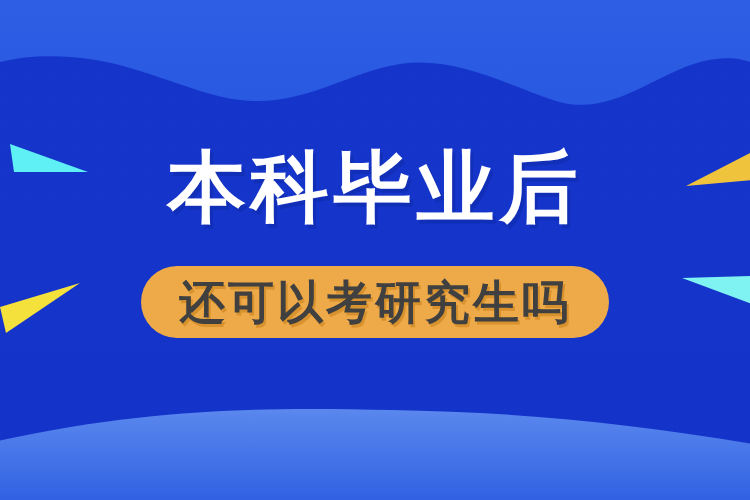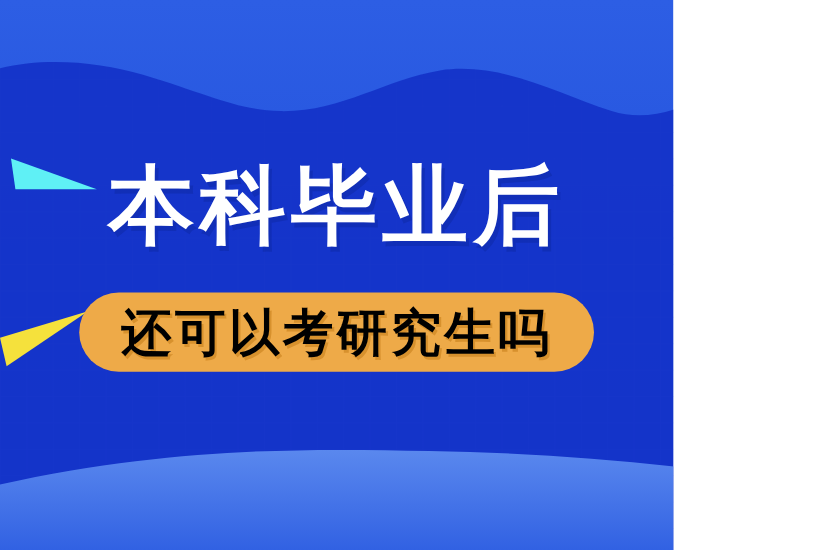--- a/index.html
+++ b/index.html
@@ -6,21 +6,21 @@
     margin: 0;
     padding: 0;
     background: #ffffff;
   }
   body {
     font-family: "Liberation Sans", "DejaVu Sans", sans-serif;
   }
 
   #banner {
     position: relative;
-    width: 612px;
+    width: 750px;
     height: 500px;
     overflow: hidden;
     background: linear-gradient(180deg, #2d5ee4 0%, #2453de 45%, #1f49d8 100%);
   }
 
   
   .layer {
     position: absolute;
     top: 0;
     left: 0;
@@ -95,21 +95,21 @@
     align-items: center;
     justify-content: center;
     height: 72px;
     padding: 0 38px;
     border-radius: 40px;
     background: #eeaa48;
     box-sizing: border-box;
   }
 
   .pill-text {
-    color: #000000;
+    color: #404040;
     font-size: 46px;
     font-weight: bold;
     line-height: 1;
     letter-spacing: 3px;
     white-space: nowrap;
     text-shadow: 2px 3px 0 rgba(196, 124, 24, 0.55);
   }
 </style>
 </head>
 <body>

